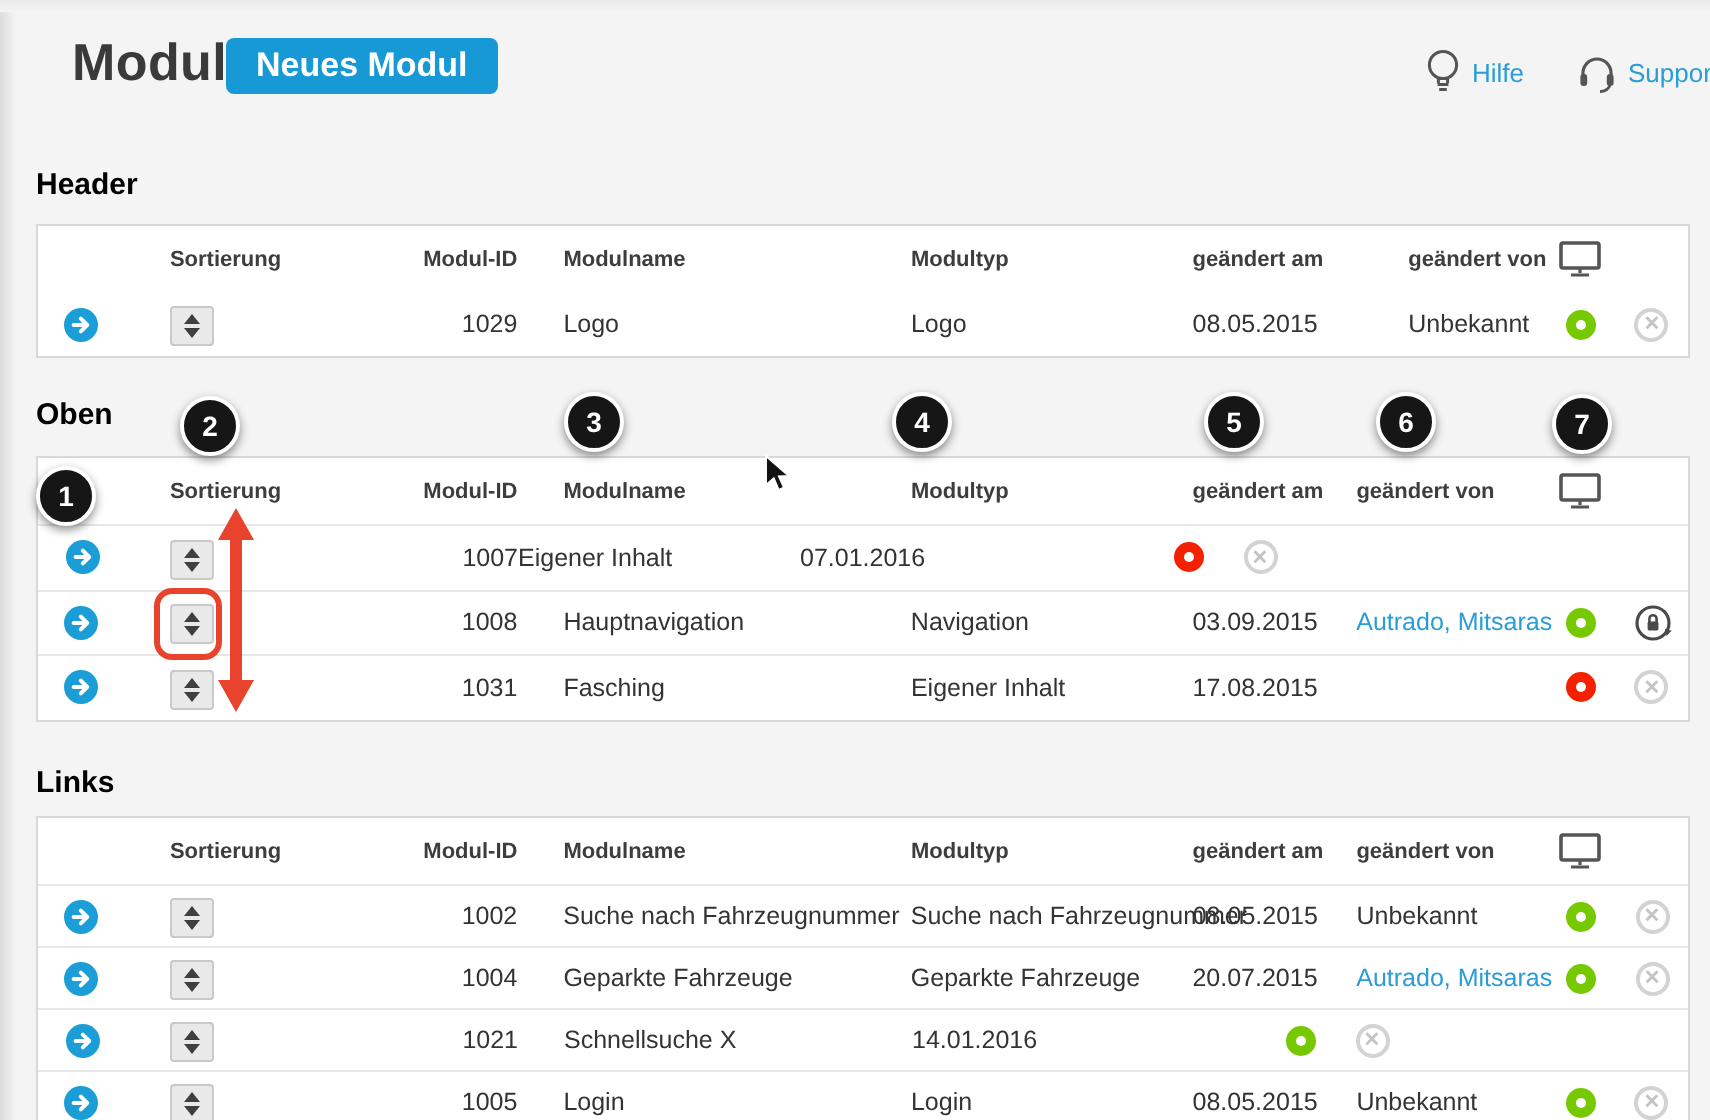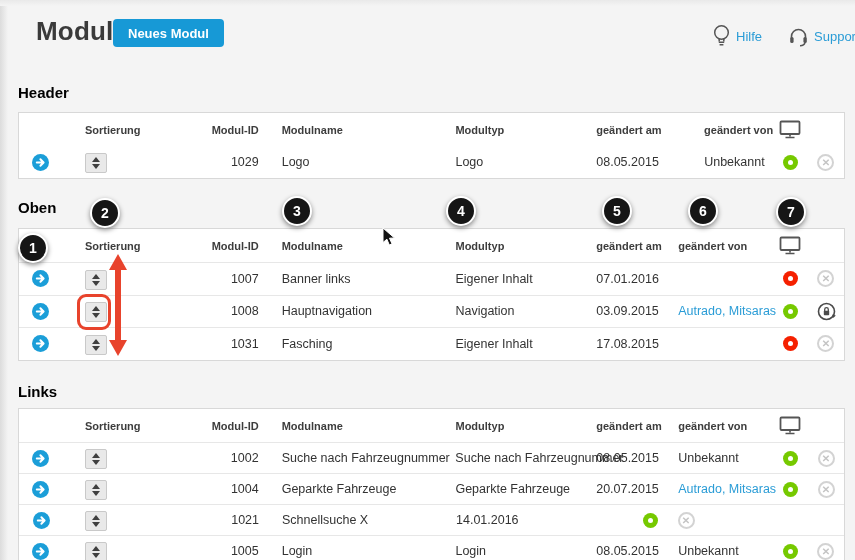--- a/index.html
+++ b/index.html
@@ -11,21 +11,21 @@
   }
   body::before{content:"";position:absolute;left:0;top:0;bottom:0;width:8px;
     background:linear-gradient(to right,#dcdcdc,#f4f4f4);z-index:0}
   body::after{content:"";position:absolute;left:0;top:0;right:0;height:6px;
     background:linear-gradient(to bottom,#e9e9e9,#f4f4f4);z-index:0}
 
   
   .page-title{position:absolute;left:36px;top:16px;font-size:26px;font-weight:800;color:#3a3a3a;letter-spacing:.2px}
   .new-btn{position:absolute;left:113px;top:19px;height:28px;padding:0 15px;
     background:#1799d6;border:none;border-radius:4px;color:#fff;font-weight:700;
-    font-size:13px;font-family:inherit;display:flex;align-items:center;cursor:pointer}
+    font-size:17px;font-family:inherit;display:flex;align-items:center;cursor:pointer}
   .helpbar{position:absolute;top:24px;left:712px;display:flex;align-items:center;z-index:5}
   .helpbar .lbl{color:#2a9cd6;font-size:13px;cursor:pointer}
   .hicon{display:flex;align-items:center;margin-right:5px}
   .support-group{margin-left:26px;display:flex;align-items:center}
 
   
   .stitle{position:absolute;left:18px;font-size:15px;font-weight:700;color:#000000;z-index:2}
   .table{position:absolute;left:18px;width:827px;background:#fff;
     border:1px solid #d8d8d8;box-sizing:border-box;z-index:1}
   .trow,.thead{display:flex;align-items:center}
@@ -191,21 +191,20 @@
             </svg>
       </span>
     </div>
     <div class="cell c-sort">
       <span class="stepper">
             <span class="tri-up"></span>
             <span class="tri-down"></span>
           </span>
     </div>
     <div class="cell c-id">1007</div>
-    <div class="cell c-name">Banner links</div>
     <div class="cell c-typ">Eigener Inhalt</div>
     <div class="cell c-am">07.01.2016</div>
     <div class="cell c-von"></div>
     <div class="cell c-status">
           <span class="dot red"></span>
         </div>
     <div class="cell c-action">
           <span class="action delete"></span>
         </div>
   </div>

